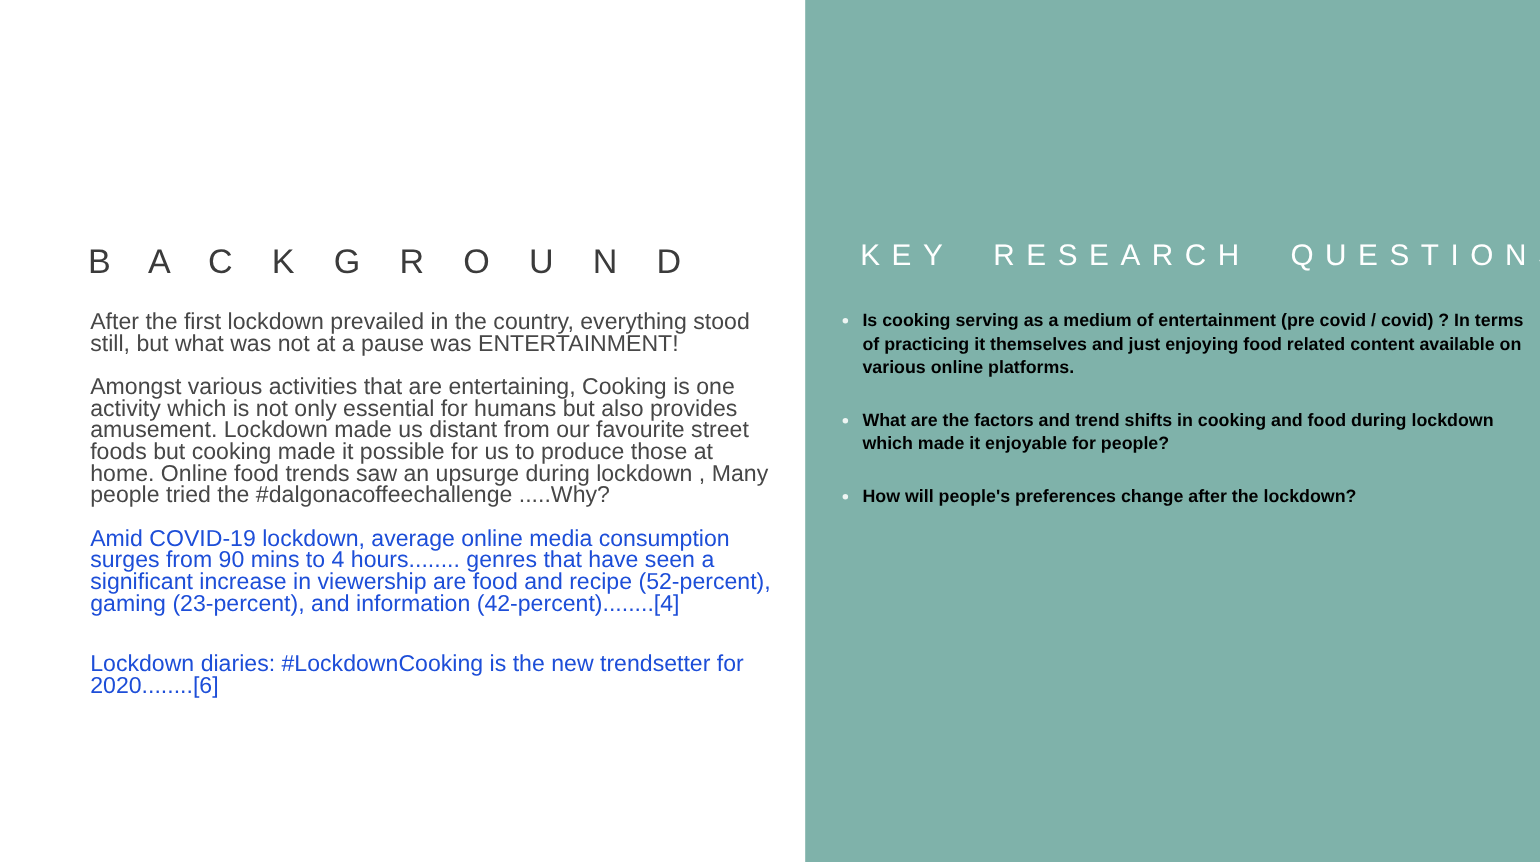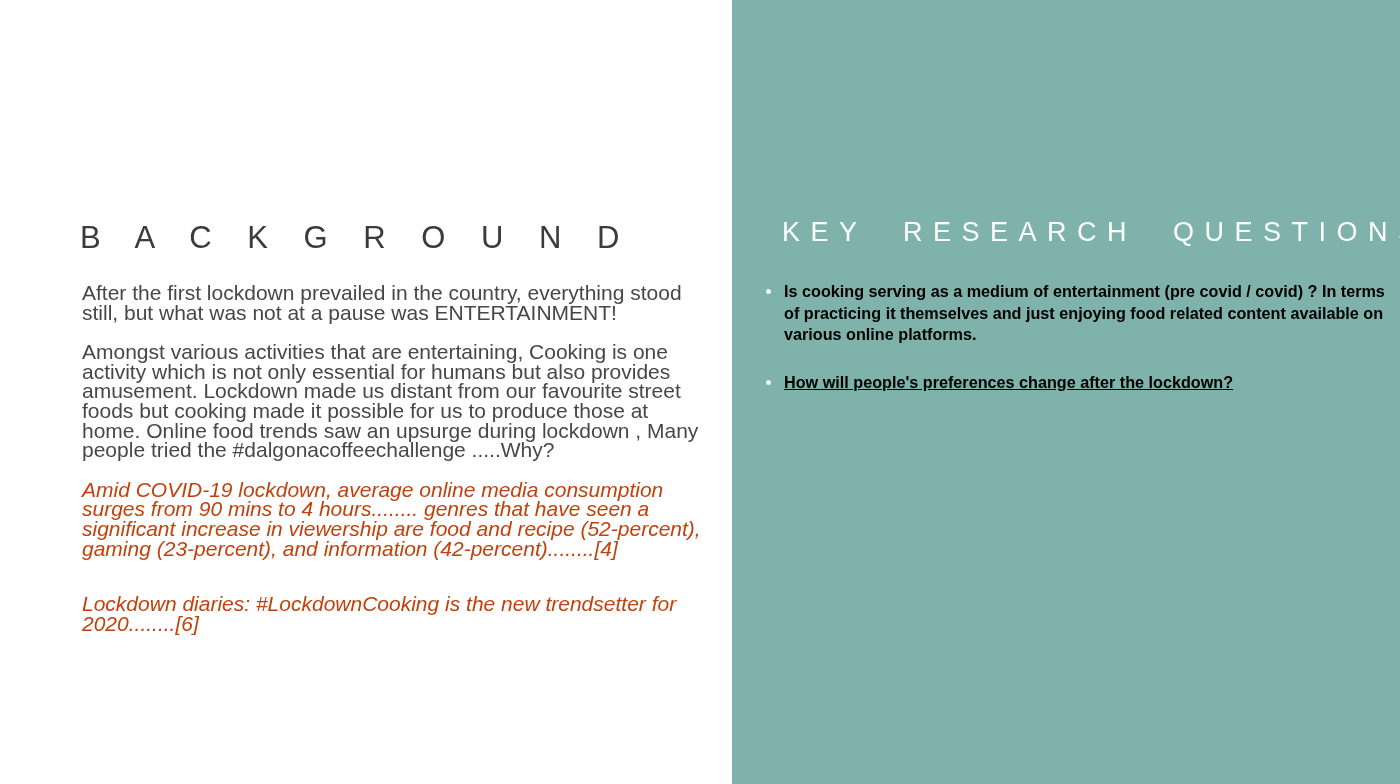--- a/index.html
+++ b/index.html
@@ -56,22 +56,21 @@
     font-family: "Liberation Sans", sans-serif;
     font-size: 21px;
     line-height: 19.6px;
     color: #474747;
     margin: 0 0 20px 0;
     text-align: left;
   }
   .para:last-child { margin-bottom: 4px; }
 
   .para-quote {
-    font-style: italic;
-    color: #c2410c;
+    color: #1d4ed8;
     margin-bottom: 0;
   }
 
   .spacer-quote { height: 36px; }
 
   
   .panel-right {
     position: relative;
     width: 668px;
     height: 784px;
@@ -107,21 +106,21 @@
     position: relative;
     padding-left: 38px;
     margin-bottom: 26px;
     font-family: "Liberation Sans", sans-serif;
     font-size: 16.2px;
     font-weight: bold;
     line-height: 21.5px;
     color: #000000;
     text-align: left;
   }
-  .krq-item:last-child { margin-bottom: 4px; text-decoration: underline; }
+  .krq-item:last-child { margin-bottom: 4px; }
 
   .krq-bullet {
     position: absolute;
     left: 20px;
     top: 8px;
     width: 5px;
     height: 5px;
     border-radius: 50%;
     background: #eef5f3;
   }
@@ -154,20 +153,24 @@
 
     <h1 class="krq-heading">KEY RESEARCH QUESTIONS</h1>
 
     <ul class="krq-list">
 
       <li class="krq-item">
         <span class="krq-bullet"></span>
         <span>Is cooking serving as a medium of entertainment (pre covid / covid) ? In terms of practicing it themselves and just enjoying food related content available on various online platforms.</span>
       </li>
 
+      <li class="krq-item">
+        <span class="krq-bullet"></span>
+        <span>What are the factors and trend shifts in cooking and food during lockdown which made it enjoyable for people?</span>
+      </li>
 
       <li class="krq-item">
         <span class="krq-bullet"></span>
         <span>How will people's preferences change after the lockdown?</span>
       </li>
 
     </ul>
   </section>
 
 </div>

